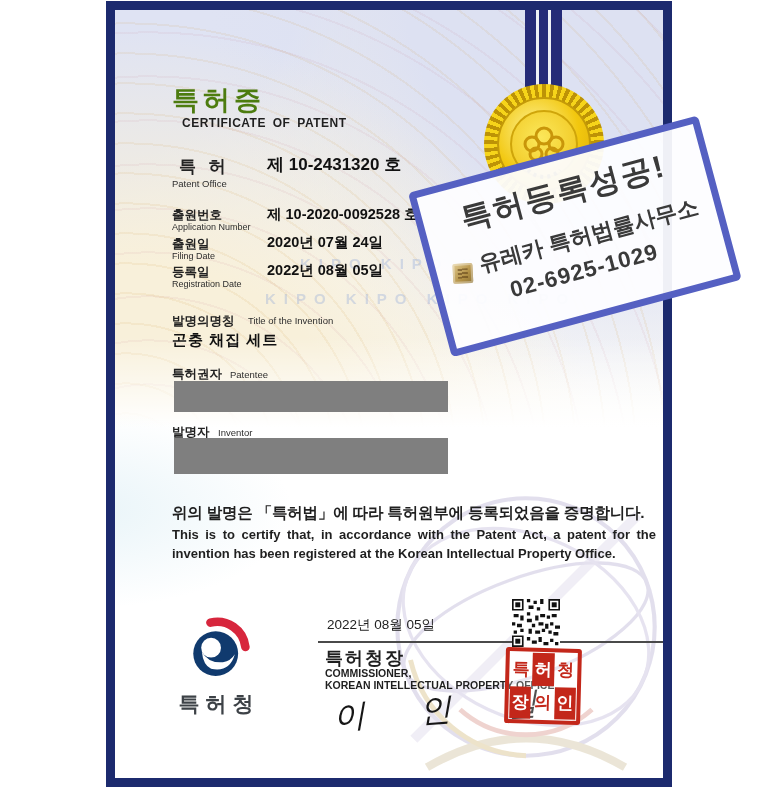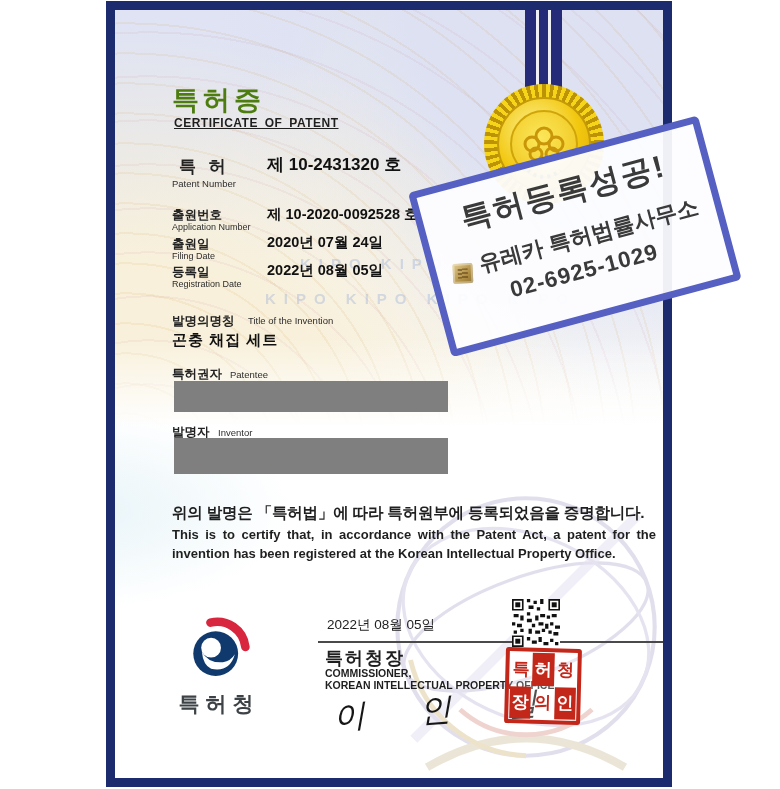--- a/index.html
+++ b/index.html
@@ -126,24 +126,24 @@
           <circle cx="48" cy="60" r="7"></circle>
             <circle cx="72" cy="60" r="7"></circle>
           <circle cx="52" cy="70" r="6"></circle>
             <circle cx="68" cy="70" r="6"></circle>
         </g>
         <path d="M44 86 A22 22 0 0 0 76 86" fill="none" stroke="#6b5504" stroke-width="4" stroke-dasharray="3 4"></path>
       </svg>
     </div>
 
     <div class="abs t-title" style="left:57px;top:72px;">특허증</div>
-    <div class="abs t-sub" style="left:59px;top:106px;text-decoration:underline;">CERTIFICATE OF PATENT</div>
+    <div class="abs t-sub" style="left:67px;top:106px;">CERTIFICATE OF PATENT</div>
 
     <div class="abs lab-ko big" style="left:64px;top:145px;">특 허</div>
-    <div class="abs lab-en" style="left:57px;top:168px;">Patent Number</div>
+    <div class="abs lab-en" style="left:57px;top:168px;">Patent Office</div>
     <div class="abs val" style="left:152px;top:143px;font-size:17px;">제 10-2431320 호</div>
 
     <div class="abs lab-ko" style="left:57px;top:197px;">출원번호</div>
     <div class="abs lab-en" style="left:57px;top:212px;font-size:9px;">Application Number</div>
     <div class="abs val" style="left:152px;top:195px;font-size:14.5px;">제 10-2020-0092528 호</div>
 
     <div class="abs lab-ko" style="left:57px;top:226px;">출원일</div>
     <div class="abs lab-en" style="left:57px;top:241px;font-size:9px;">Filing Date</div>
     <div class="abs val" style="left:152px;top:223px;font-size:14.5px;">2020년 07월 24일</div>
 

